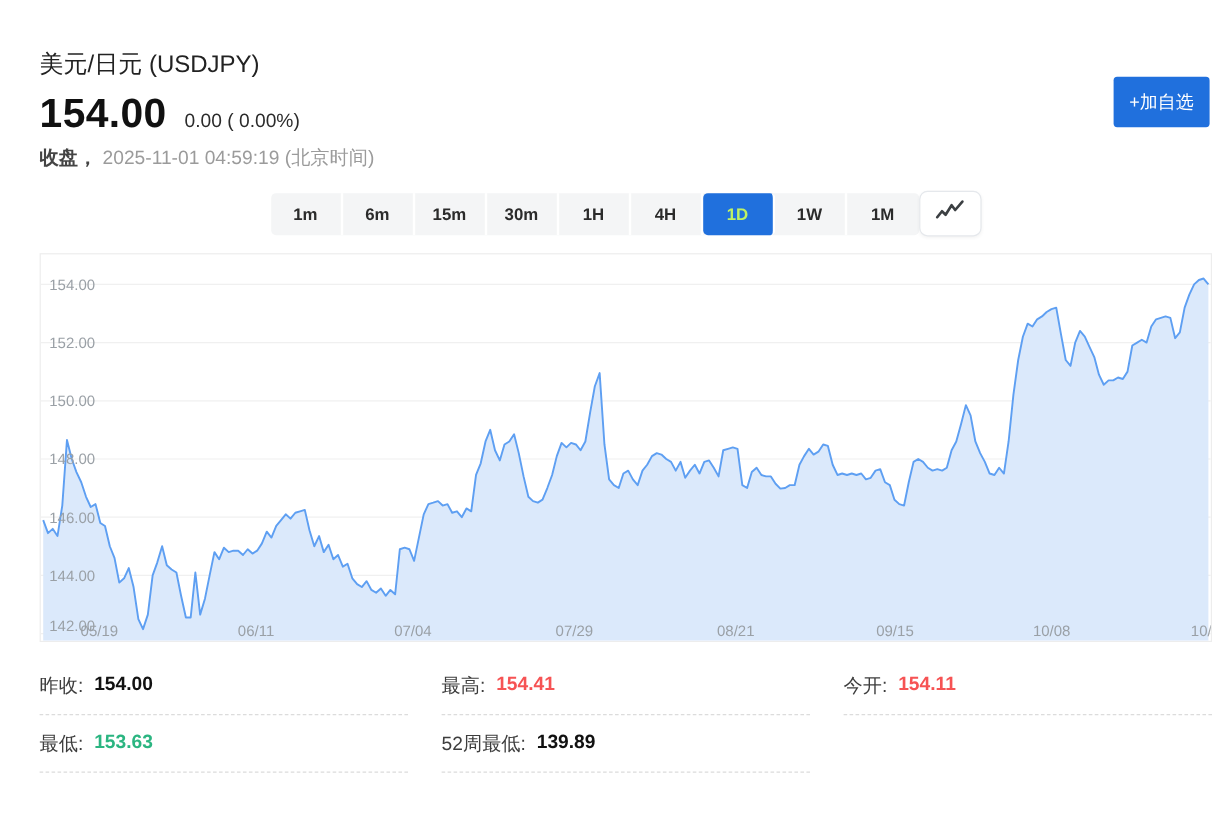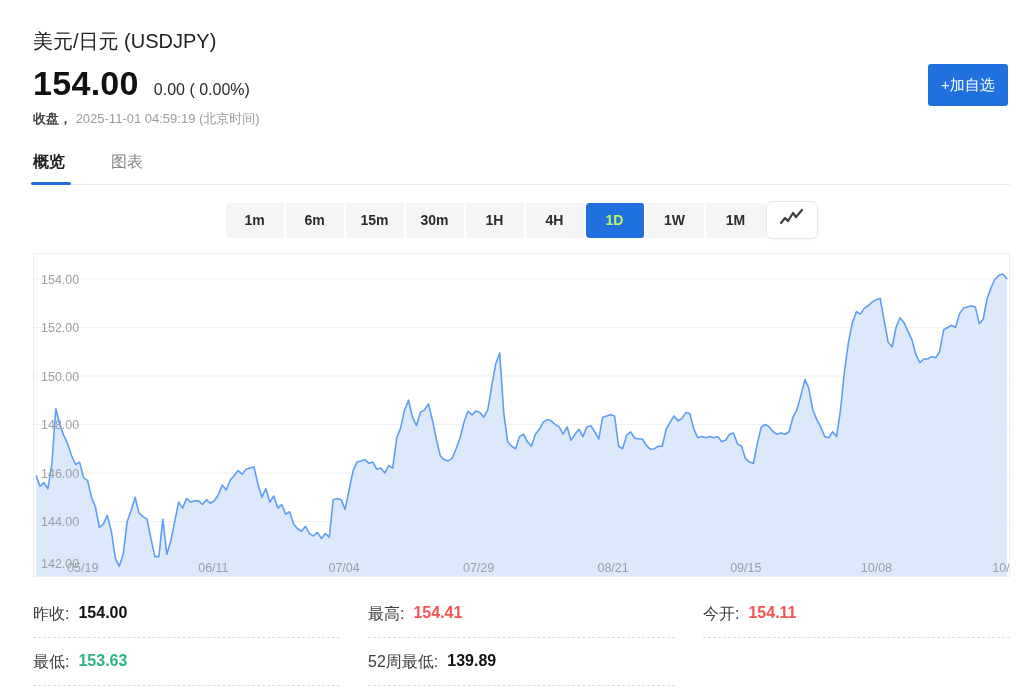--- a/index.html
+++ b/index.html
@@ -2,25 +2,25 @@
 <html style="--accent: #2070dd; --red: #f65354; --green: #2bb581;"><head>
 <meta charset="utf-8">
 <style>
   * { margin:0; padding:0; box-sizing:border-box; }
   html,body { width:1024px; height:696px; background:#fff; overflow:hidden;
               font-family:"Liberation Sans","DejaVu Sans",sans-serif; }
   .page { position:relative; width:1024px; height:696px; }
   .content { padding:0 14px 0 33px; }
 
   
-  .title { padding-top:28px; font-size:20px; color:#222; }
+  .title { padding-top:40px; font-size:20px; color:#222; }
   .price-row { margin-top:9px; display:flex; align-items:baseline; }
   .price { font-size:34px; font-weight:700; color:#111; letter-spacing:.3px; }
   .change { margin-left:15px; font-size:16px; color:#2b2b2b; }
-  .close-row { margin-top:7px; font-size:13px; }
+  .close-row { margin-top:7px; font-size:16px; }
   .close-label { color:#444; font-weight:700; }
   .close-time { color:#9b9b9b; }
   .add-btn { position:absolute; top:64px; right:16px; width:80px; height:42px;
              background:var(--accent); color:#fff; font-size:15px; border:none;
              border-radius:3px; cursor:pointer; font-family:inherit; }
 
   
   .tabs { margin-top:24px; display:flex; gap:46px; border-bottom:1px solid #e8e8e8; }
   .tab { padding-bottom:11px; font-size:16px; color:#878787; position:relative; cursor:pointer; }
   .tab.active { color:#222; font-weight:700; }
@@ -64,24 +64,20 @@
     <div class="price-row">
       <span class="price">154.00</span>
       <span class="change">0.00 ( 0.00%)</span>
     </div>
 
     <div class="close-row">
       <span class="close-label">收盘，</span>
       <span class="close-time">2025-11-01 04:59:19 (北京时间)</span>
     </div>
 
-    <div class="tabs" id="tabs">
-        <div class="tab active">概览</div>
-        <div class="tab">图表</div>
-      </div>
 
     <div class="toolbar">
       <div class="intervals" id="intervals">
           <div class="interval">1m</div>
           <div class="interval">6m</div>
           <div class="interval">15m</div>
           <div class="interval">30m</div>
           <div class="interval">1H</div>
           <div class="interval">4H</div>
           <div class="interval active">1D</div>

